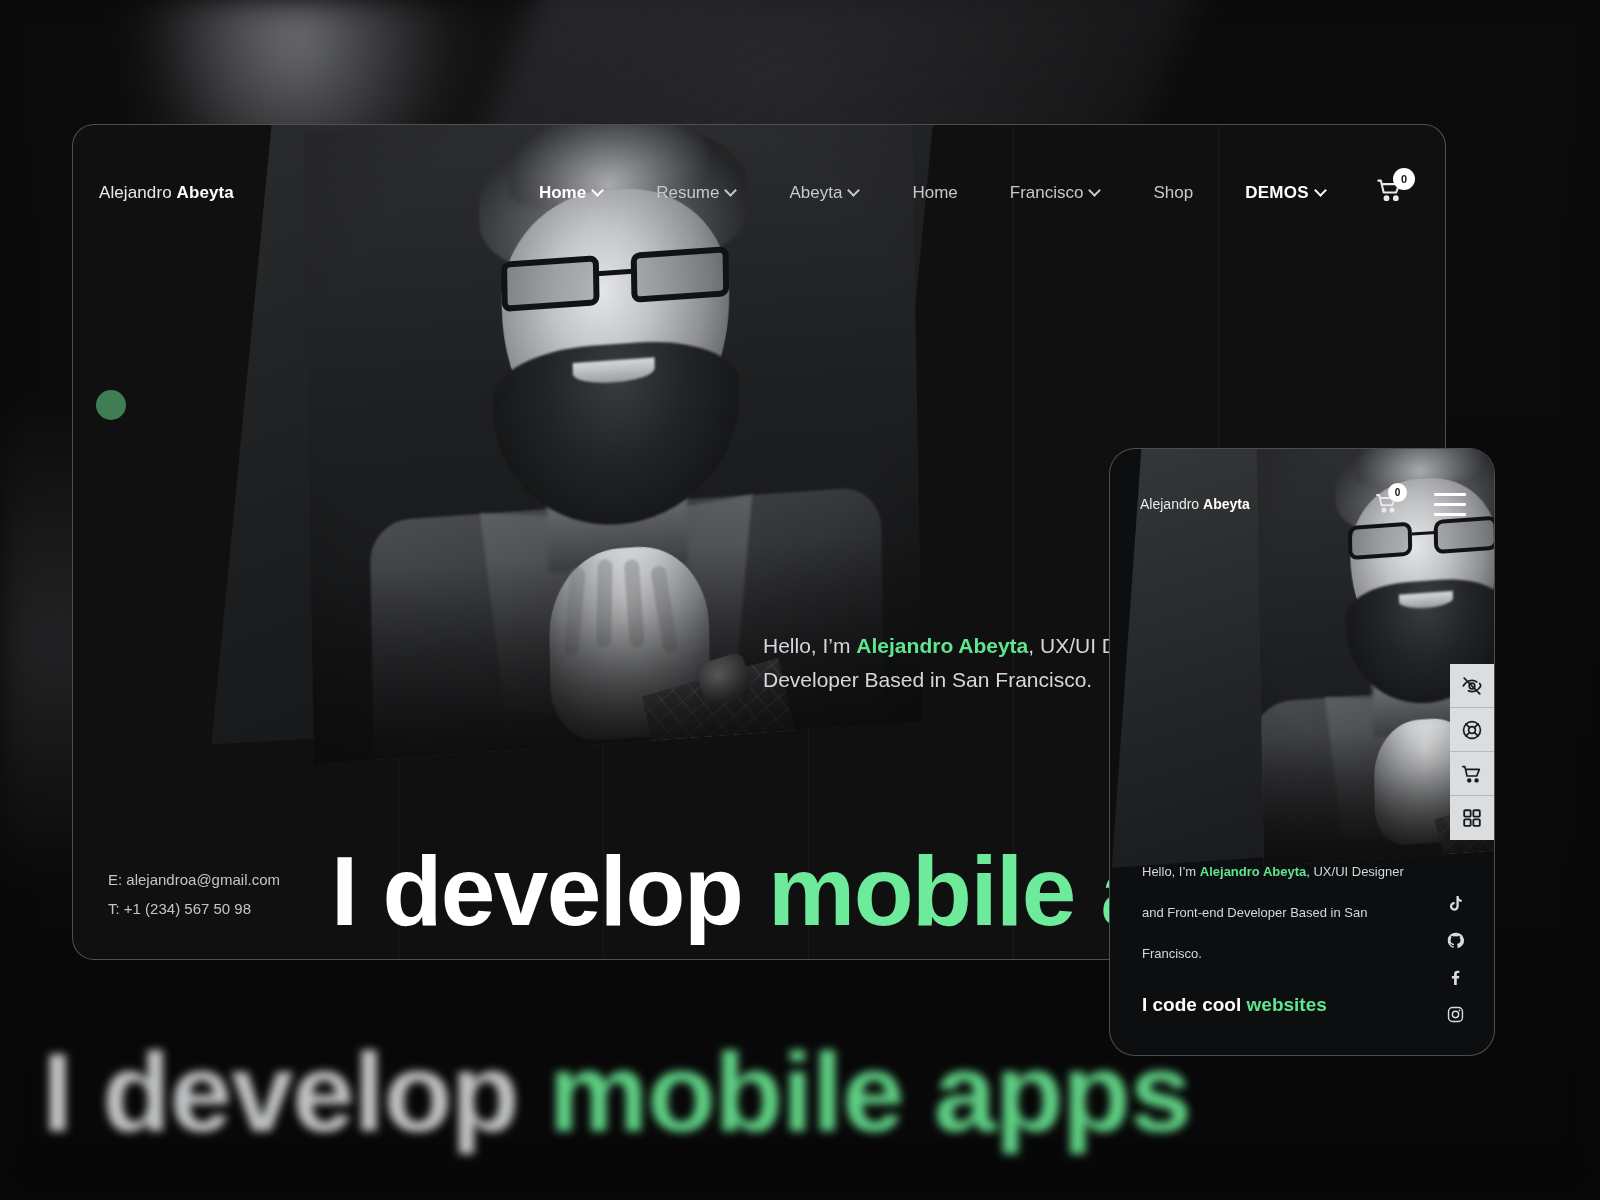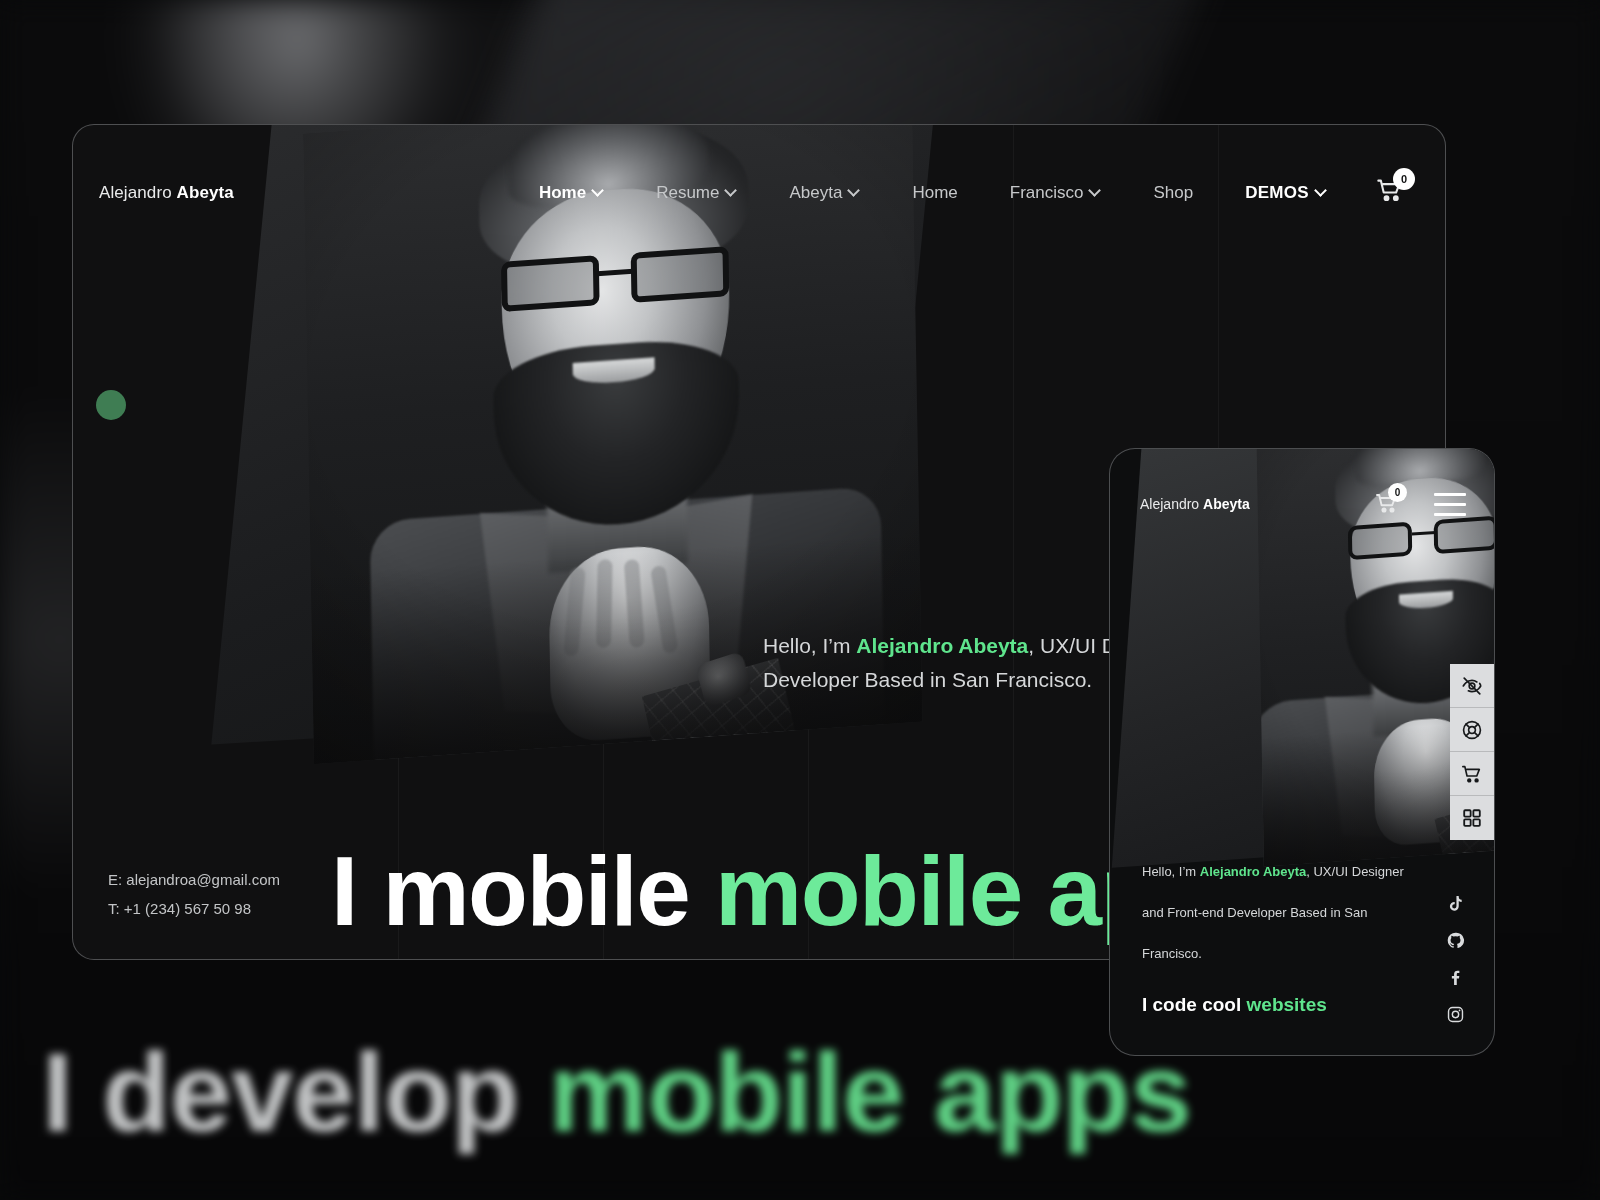--- a/index.html
+++ b/index.html
@@ -626,21 +626,21 @@
       <div class="hero-text">
         <span>Hello, I’m </span><b>Alejandro Abeyta</b><span>, UX/UI Designer and Front-end Developer Based in San Francisco.</span>
       </div>
 
       <div class="contact">
         <div>E: alejandroa@gmail.com</div>
         <div>T: +1 (234) 567 50 98</div>
       </div>
 
       <div class="headline">
-        <span>I mobile </span><span class="grn">mobile apps</span>
+        <span>I develop </span><span class="grn">mobile apps</span>
       </div>
 
     </div>
   </div>
 
   <div class="phone">
     <div class="phone-inner">
 
       <div class="ph-skew"></div>
 

